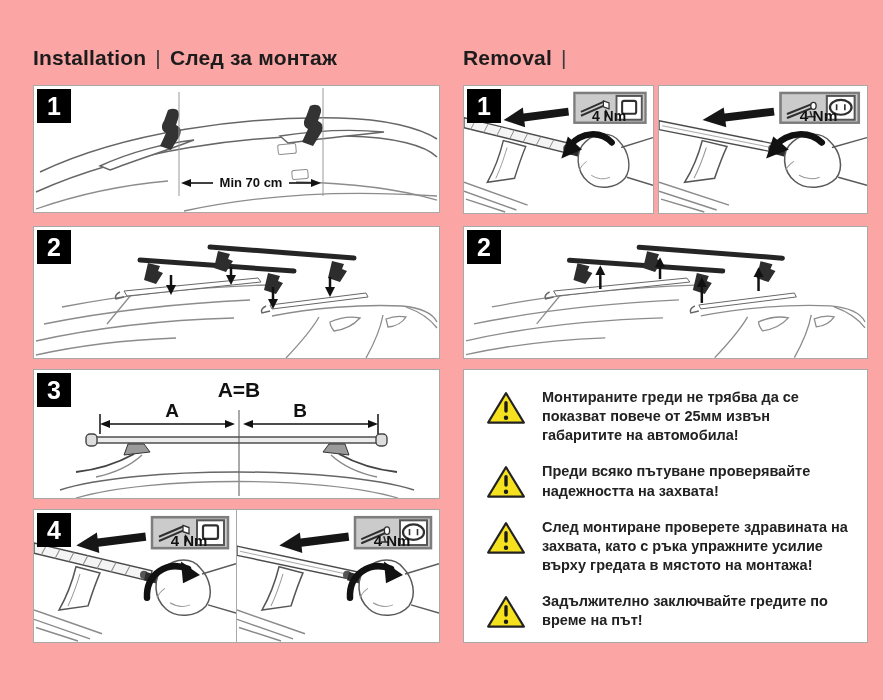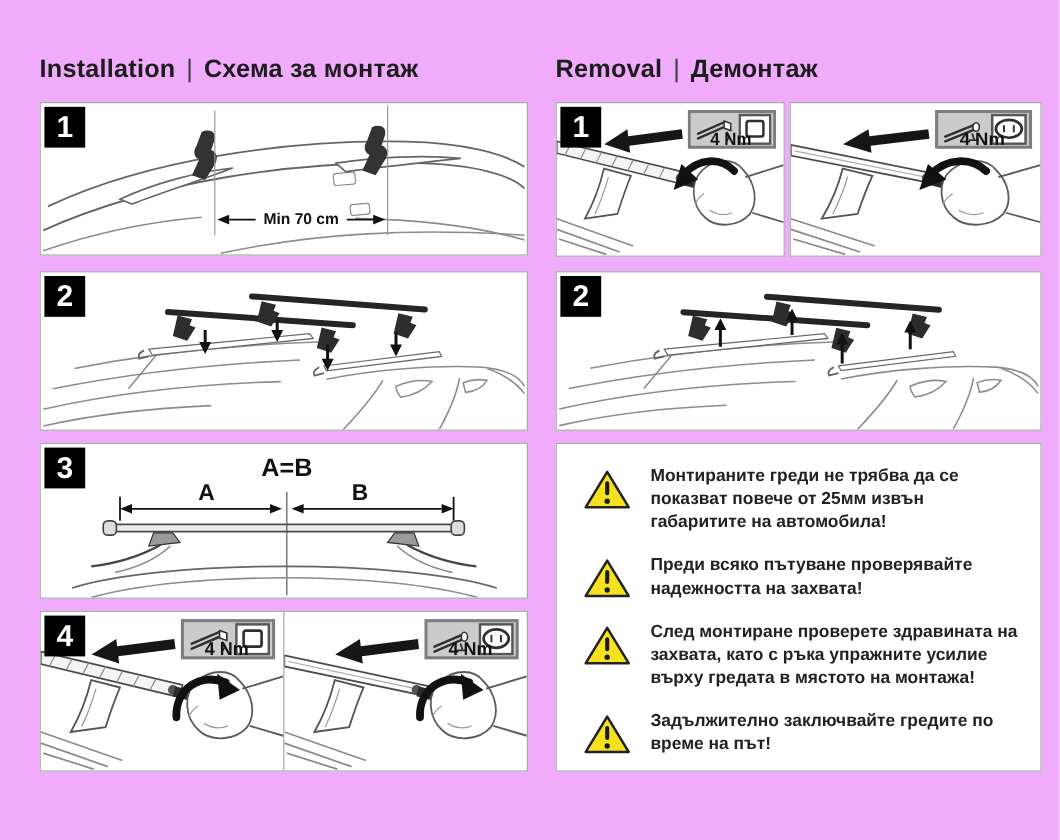--- a/index.html
+++ b/index.html
@@ -1,17 +1,17 @@
 <!DOCTYPE html>
 <html><head>
 <meta charset="utf-8">
 <style>
   html,body{margin:0;padding:0;background:#fff;}
   body{font-family:"Liberation Sans",sans-serif;}
-  #page{position:relative;width:883px;height:700px;background:#f0abfc;overflow:hidden;}
+  #page{position:relative;width:883px;height:700px;background:#fca5a5;overflow:hidden;}
 
   .col-header{position:absolute;top:46px;display:flex;align-items:baseline;gap:9px;
     font-size:21px;font-weight:600;color:#1c1c1c;letter-spacing:.2px;}
   .col-header .sep{font-weight:400;color:#3a3a3a;}
 
   .panel{position:absolute;background:#fff;border:1px solid #a9a9a9;box-sizing:border-box;}
   .badge{position:absolute;top:3px;left:3px;width:34px;height:34px;background:#000;
     color:#fff;font-size:25px;font-weight:bold;display:flex;align-items:center;
     justify-content:center;z-index:3;}
   .split{display:flex;width:100%;height:100%;}
@@ -29,26 +29,25 @@
   .warn-text{font-size:14.5px;line-height:1.32;font-weight:600;color:#222;max-width:308px;}
 </style>
 </head>
 <body>
 
 <div id="page">
 
   <div class="col-header" style="left:33px;">
     <span>Installation</span>
     <span class="sep">|</span>
-    <span>Схема за монтаж</span>
+    <span>След за монтаж</span>
   </div>
   <div class="col-header" style="left:463px;text-align:center;">
     <span>Removal</span>
     <span class="sep">|</span>
-    <span>Демонтаж</span>
   </div>
 
   <div class="panel" style="left:33px;top:85px;width:407px;height:128px;">
     <div class="badge">1</div>
     <svg viewBox="0 0 405 126">
       <g>
         <path class="lineart2" d="M6,86 C90,46 210,30 305,32 C352,33 386,42 403,53"></path>
         <path class="lineart2" d="M2,106 C95,64 215,48 312,50 C362,51 392,60 403,71"></path>
         <path class="lineart" d="M2,123 C45,108 88,99 134,95"></path>
         <path class="lineart" d="M262,96 C318,97 368,104 403,114"></path>

